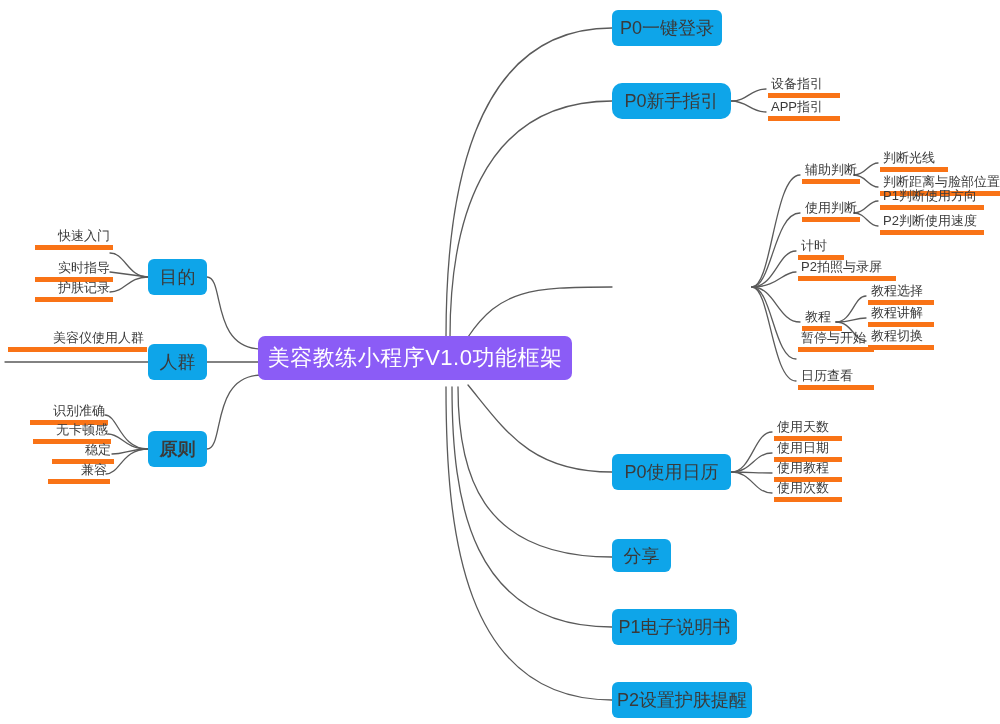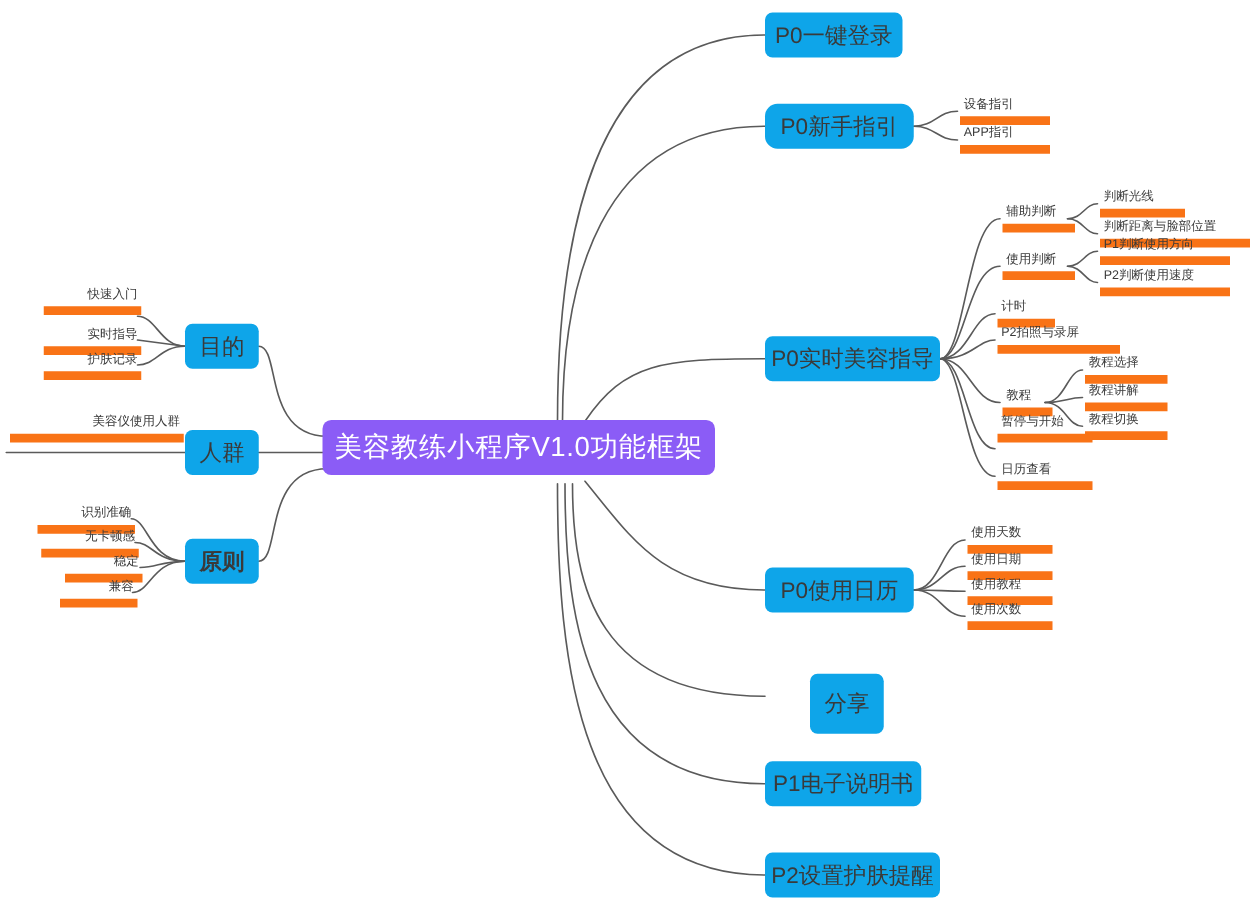--- a/index.html
+++ b/index.html
@@ -5,22 +5,22 @@
   html,body{margin:0;padding:0;background:#fff;}
   body{width:1000px;height:724px;overflow:hidden;
        font-family:"Liberation Sans","DejaVu Sans",sans-serif;}
   #canvas{position:relative;width:1000px;height:724px;background:#ffffff;}
   svg#links{position:absolute;left:0;top:0;width:1000px;height:724px;pointer-events:none;}
   .node{position:absolute;box-sizing:border-box;display:flex;align-items:center;
         justify-content:center;white-space:nowrap;}
   .root-node{background:#8b5cf6;color:#ffffff;border-radius:7px;font-size:22px;
              letter-spacing:.5px;padding:0 18px;}
   .box-node{background:#0ea5e9;color:#3a3a3a;border-radius:6px;font-size:18px;padding:0 14px;}
-  .leaf-node{position:absolute;white-space:nowrap;color:#3a3a3a;font-size:10px;
-             border-bottom:7px solid #f97316;padding:0 3px 2px 3px;line-height:15px;}
+  .leaf-node{position:absolute;white-space:nowrap;color:#3a3a3a;font-size:13px;
+             border-bottom:5px solid #f97316;padding:0 3px 2px 3px;line-height:15px;}
   .leaf-node.ralign{text-align:right;}
 </style>
 </head>
 <body>
 
 <div id="canvas">
 
   <svg id="links" viewBox="0 0 1000 724" xmlns="http://www.w3.org/2000/svg">
     <g fill="none" stroke="#5a5a5a" stroke-width="1.3" stroke-linecap="round">
 
@@ -123,23 +123,20 @@
   <div class="node box-node" style="left:612px;top:83px;width:119px;height:36px;border-radius:10px;">
     <span>P0新手指引</span>
   </div>
   <div class="leaf-node" style="left:768px;top:76px;width:66px;">
     <span>设备指引</span>
   </div>
   <div class="leaf-node" style="left:768px;top:99px;width:66px;">
     <span>APP指引</span>
   </div>
 
-  <div class="node box-node" style="left:612px;top:269px;width:140px;height:36px;">
-    <span>P0实时美容指导</span>
-  </div>
 
   <div class="leaf-node" style="left:802px;top:162px;width:52px;">
     <span>辅助判断</span>
   </div>
   <div class="leaf-node" style="left:880px;top:150px;width:62px;">
     <span>判断光线</span>
   </div>
   <div class="leaf-node" style="left:880px;top:174px;width:118px;">
     <span>判断距离与脸部位置</span>
   </div>
@@ -190,21 +187,21 @@
   <div class="leaf-node" style="left:774px;top:440px;width:62px;">
     <span>使用日期</span>
   </div>
   <div class="leaf-node" style="left:774px;top:460px;width:62px;">
     <span>使用教程</span>
   </div>
   <div class="leaf-node" style="left:774px;top:480px;width:62px;">
     <span>使用次数</span>
   </div>
 
-  <div class="node box-node" style="left:612px;top:539px;width:59px;height:48px;margin-left:36px;">
+  <div class="node box-node" style="left:612px;top:539px;width:59px;height:33px;">
     <span>分享</span>
   </div>
 
   <div class="node box-node" style="left:612px;top:609px;width:125px;height:36px;">
     <span>P1电子说明书</span>
   </div>
 
   <div class="node box-node" style="left:612px;top:682px;width:140px;height:36px;">
     <span>P2设置护肤提醒</span>
   </div>

